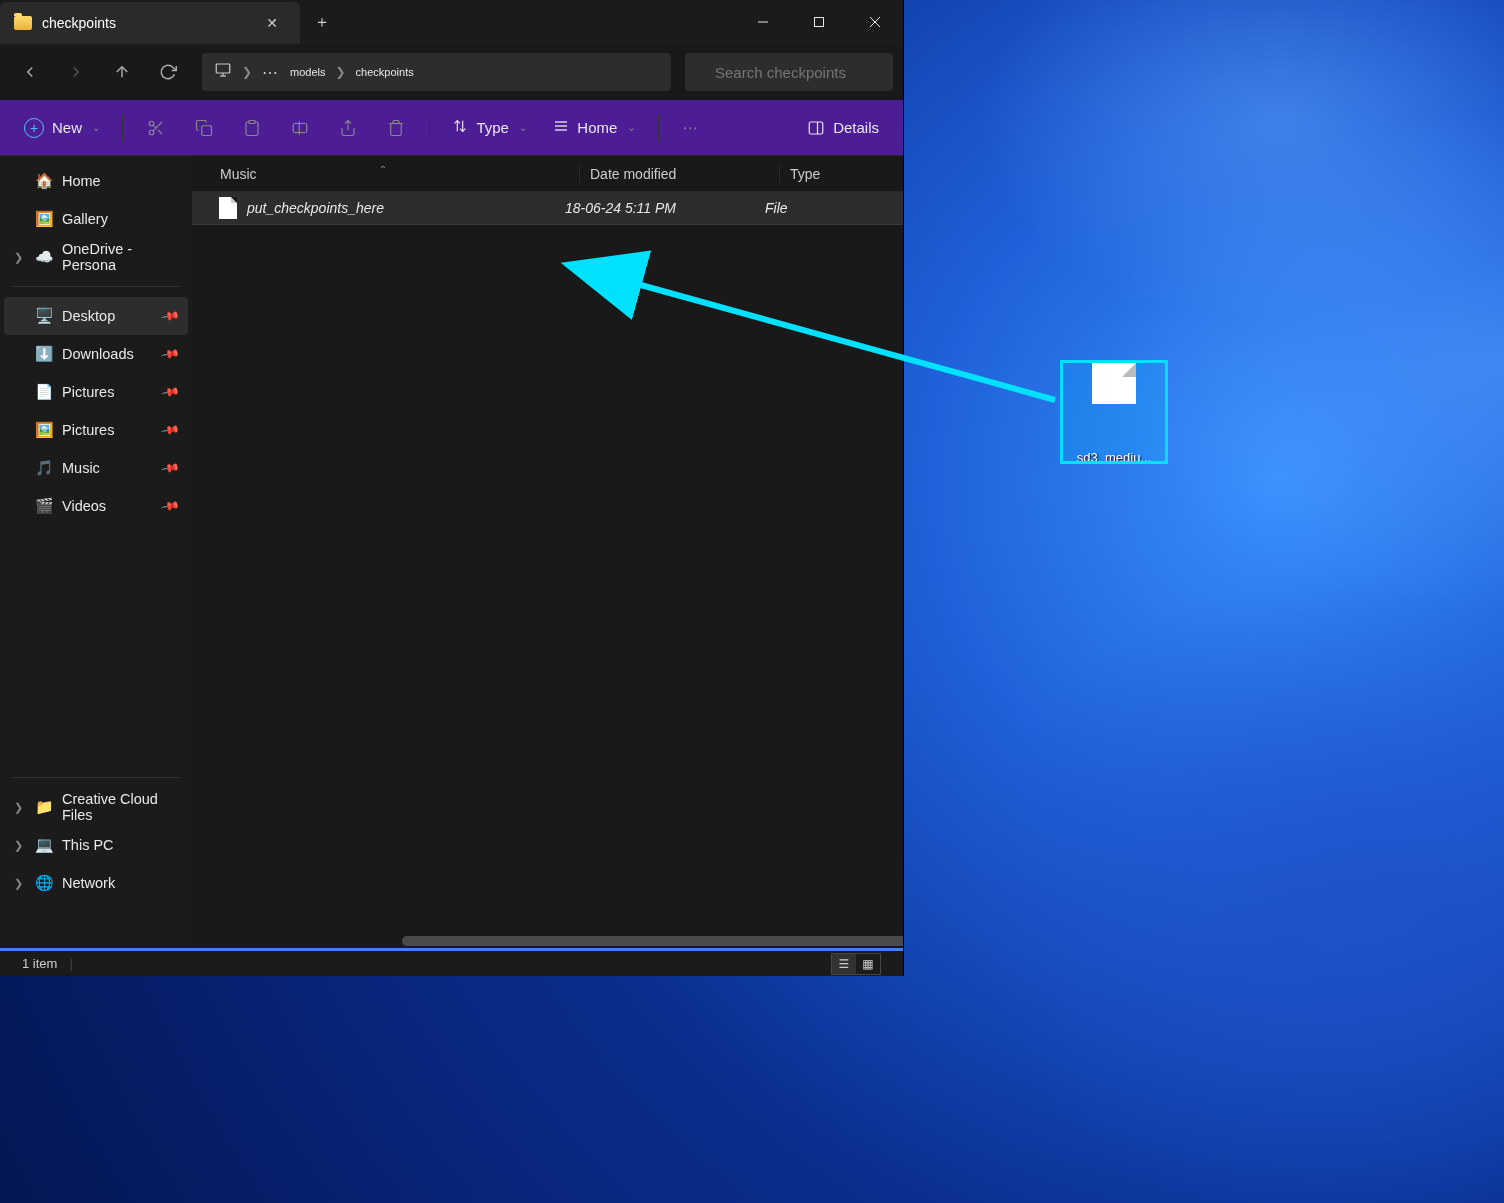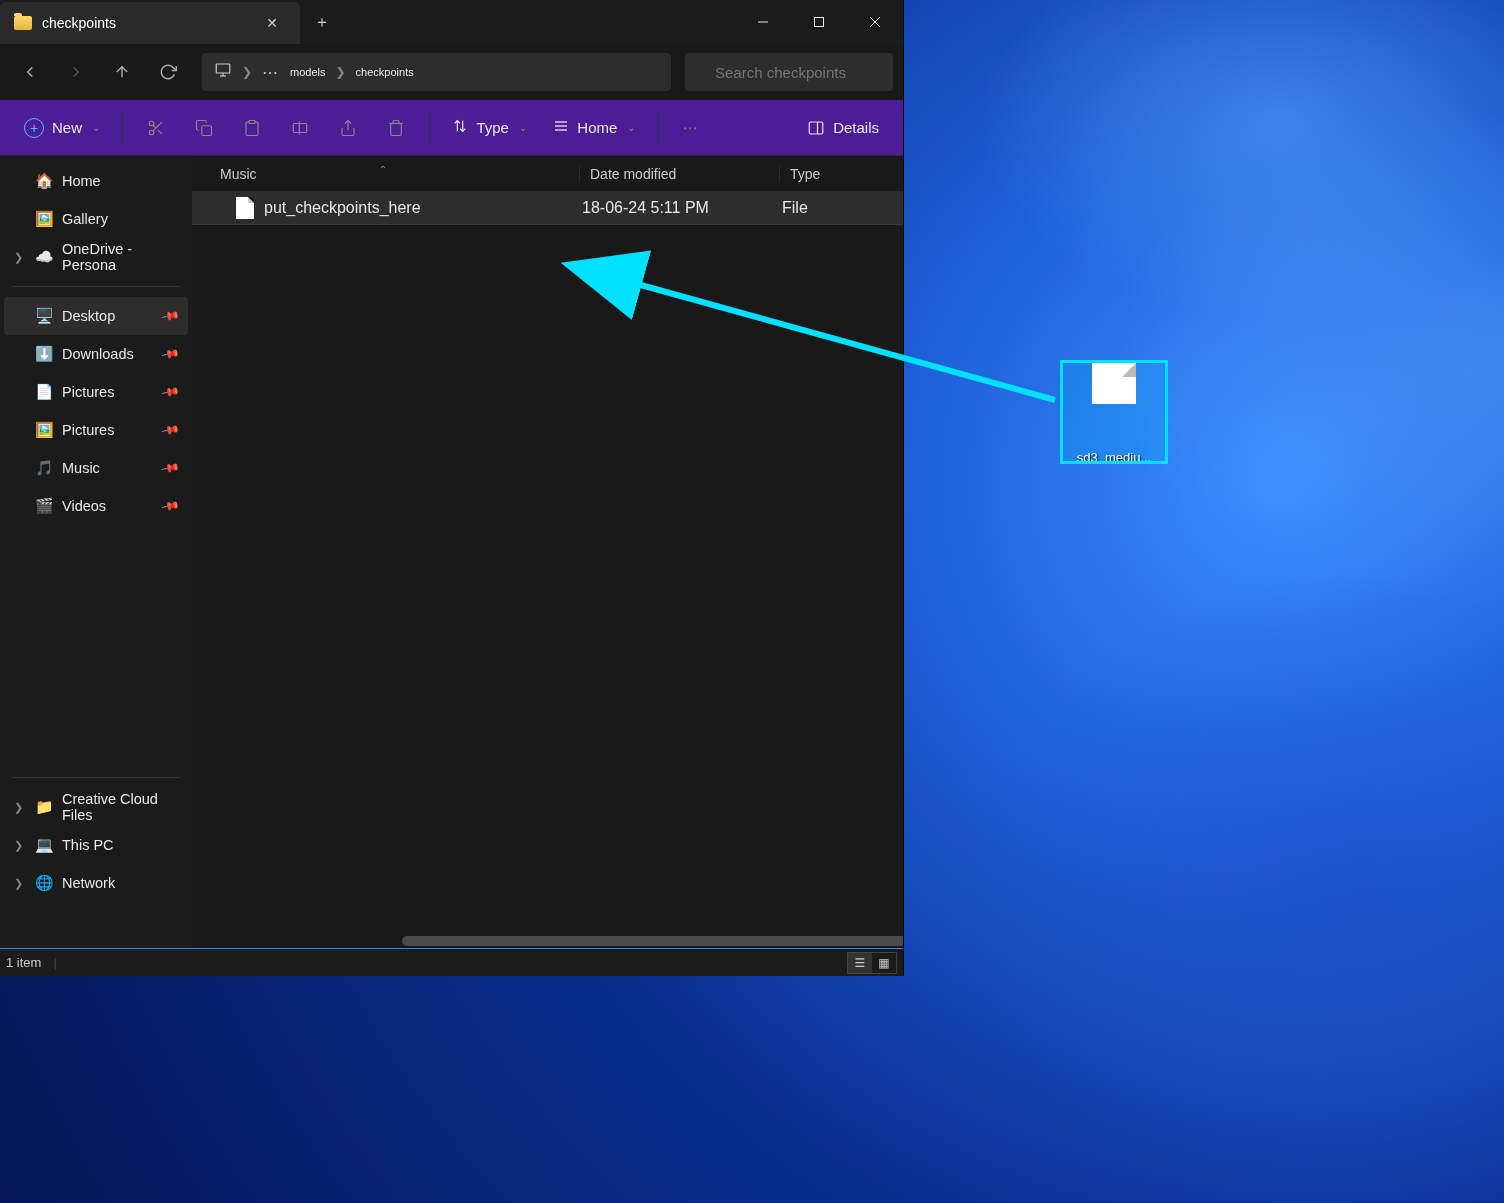--- a/index.html
+++ b/index.html
@@ -64,33 +64,33 @@
 
 
 .filepane { flex: 1; display: flex; flex-direction: column; background: #191919; }
 .columns { height: 36px; display: flex; align-items: center; border-bottom: 1px solid #2a2a2a; font-size: 14px; color: #ccc; padding-left: 18px; }
 .col { padding: 0 10px; cursor: pointer; position: relative; }
 .col.name { width: 346px; }
 .col.date { width: 200px; border-left: 1px solid #2a2a2a; margin-left: 23px; }
 .col.type { flex: 1; border-left: 1px solid #2a2a2a; }
 .col .sort-caret { position: absolute; top: -2px; left: 50%; transform: translateX(-50%); color: #888; font-size: 10px; }
 .rows { flex: 1; overflow: auto; }
-.row { height: 32px; display: flex; align-items: center; padding-left: 34px; font-size: 16px; color: #e8e8e8; cursor: pointer; }
+.row { height: 32px; display: flex; align-items: center; padding-left: 17px; font-size: 14px; color: #e8e8e8; cursor: pointer; font-style: italic; }
 .row.selected { background: #2d2d2d; outline: 1px solid #3a3a3a; }
 .cell.name { width: 346px; display: flex; align-items: center; gap: 10px; padding: 0 10px; }
 .cell.date { width: 200px; padding: 0 10px; }
 .cell.type { flex: 1; padding: 0 10px; }
 .file-ico { width: 18px; height: 22px; background: #fff; position: relative; }
 .file-ico::before { content: ''; position: absolute; top: 0; right: 0; width: 6px; height: 6px; background: #191919; }
 .file-ico::after { content: ''; position: absolute; top: 0; right: 0; border-left: 6px solid #ccc; border-top: 6px solid transparent; }
 .hscroll { height: 14px; background: #191919; position: relative; }
 .hscroll .thumb { position: absolute; left: 210px; top: 2px; width: 560px; height: 10px; background: #4a4a4a; border-radius: 5px; }
 
 
-.statusbar { height: 28px; background: #1b1b1b; border-top: 1px solid #3b82f6; display: flex; align-items: center; padding: 0 6px; font-size: 13px; color: #ccc; gap: 12px; text-align: center; }
+.statusbar { height: 28px; background: #1b1b1b; border-top: 3px solid #3b82f6; display: flex; align-items: center; padding: 0 22px; font-size: 13px; color: #ccc; gap: 12px; text-align: center; }
 .statusbar .spacer { flex: 1; }
 .view-toggle { display: flex; gap: 0; border: 1px solid #444; }
 .view-toggle div { width: 24px; height: 20px; display: flex; align-items: center; justify-content: center; font-size: 12px; color: #ccc; cursor: pointer; }
 .view-toggle div.active { background: #333; }
 
 
 .desktop-file { position: absolute; left: 1060px; top: 360px; width: 108px; height: 104px; border: 3px solid #00e0ff; background: rgba(0, 200, 255, 0.18); display: flex; flex-direction: column; align-items: center; justify-content: center; gap: 6px; cursor: pointer; }
 .desktop-file .ico { width: 44px; height: 54px; background: #fff; position: relative; }
 .desktop-file .ico::before { content: ''; position: absolute; top: 0; right: 0; width: 14px; height: 14px; background: linear-gradient(135deg, transparent 48%, #bbb 52%); }
 .desktop-file .name { color: #fff; font-size: 13px; text-shadow: 1px 1px 2px #000; max-width: 100px; white-space: nowrap; overflow: hidden; text-overflow: ellipsis; text-align: center; margin-top: 40px; }

